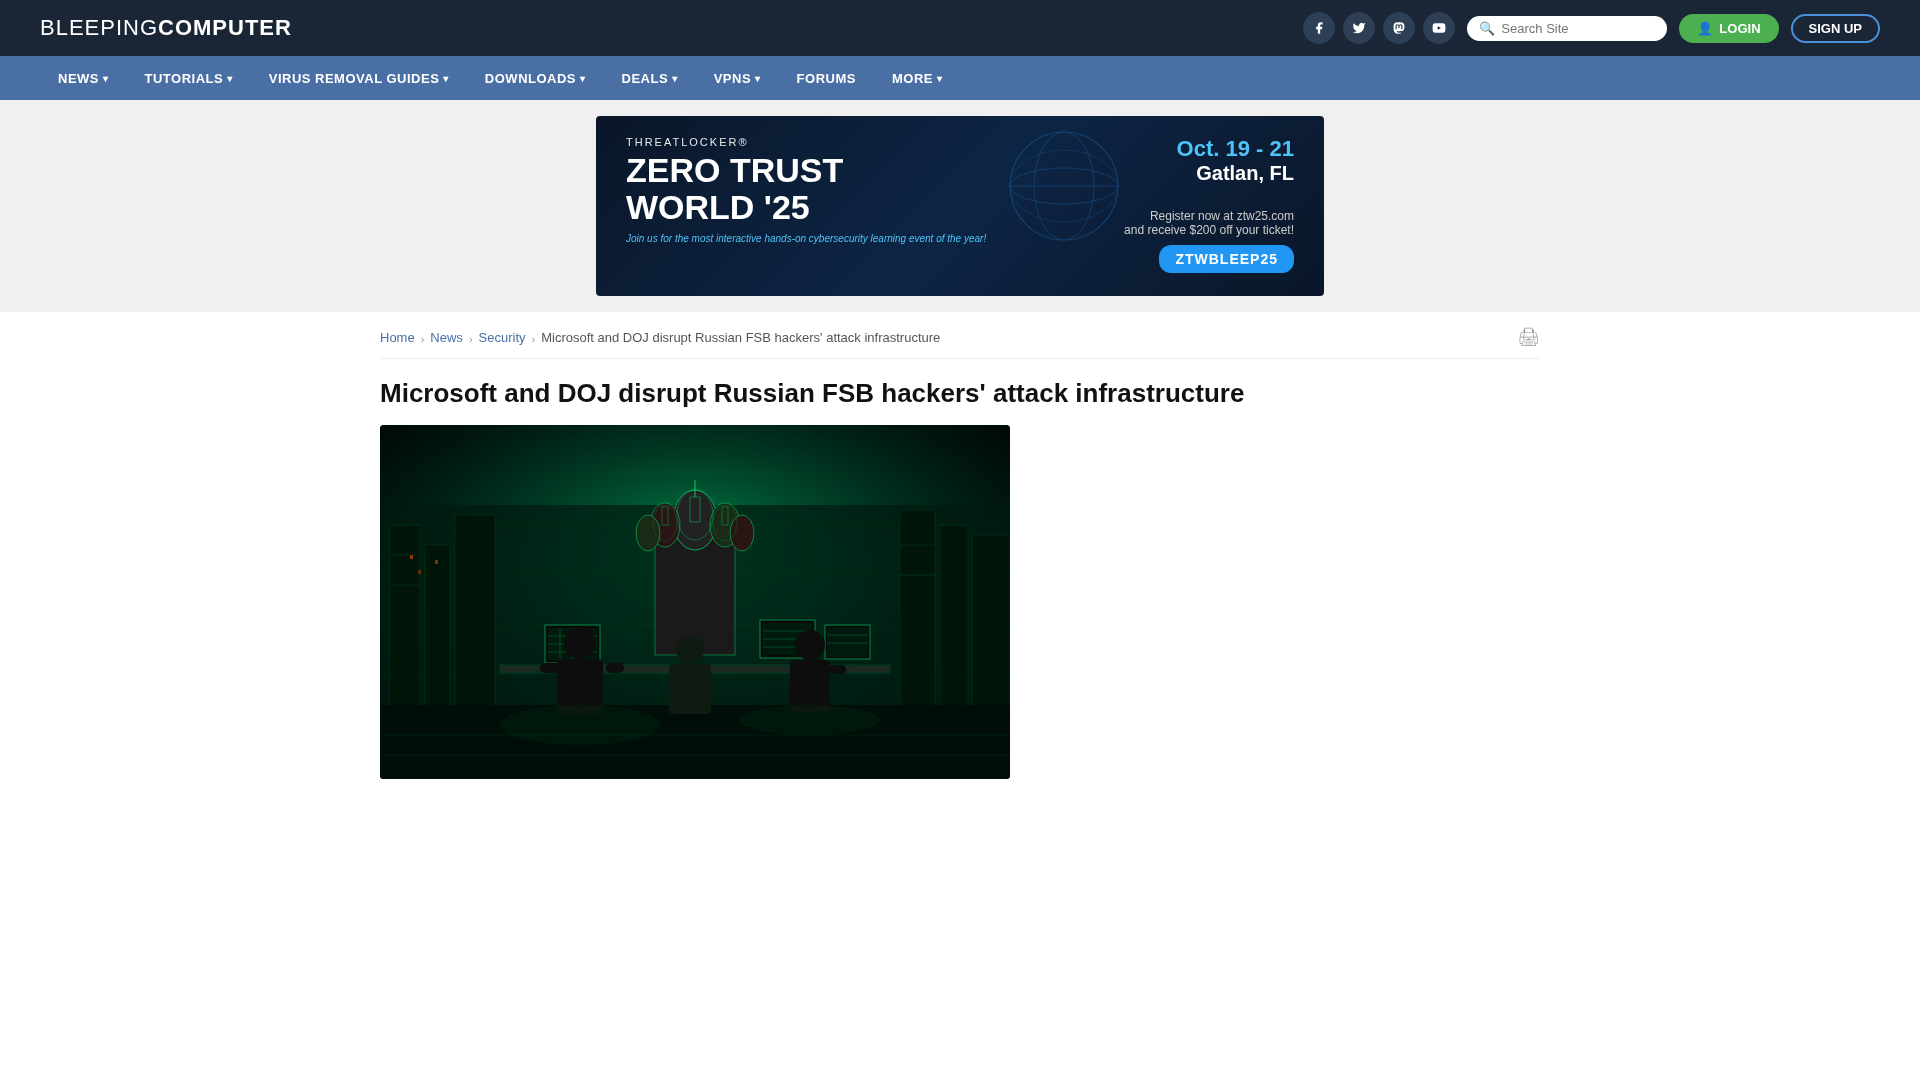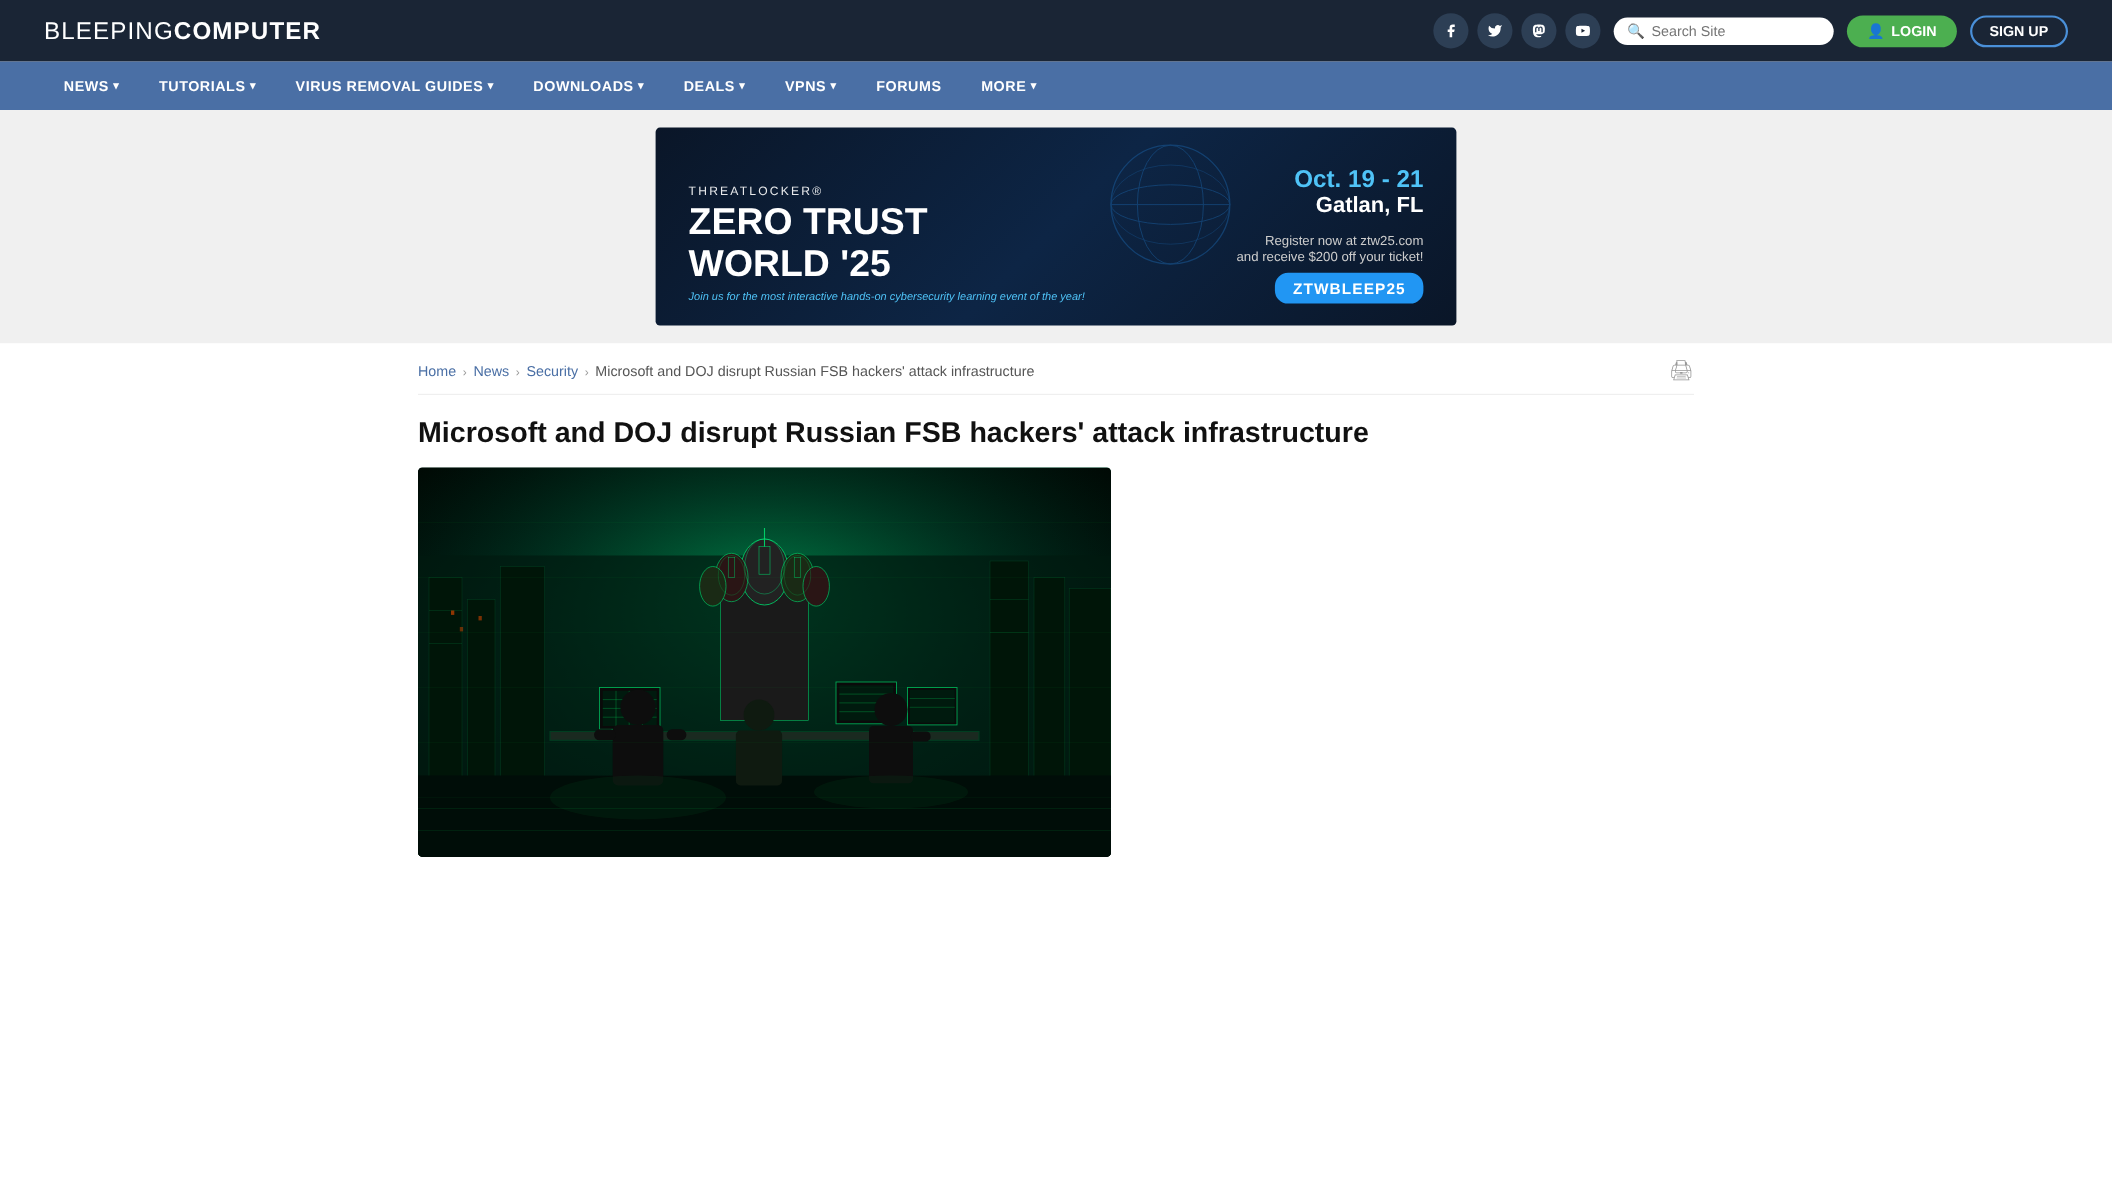--- a/index.html
+++ b/index.html
@@ -114,21 +114,21 @@
       justify-content: center;
       padding: 16px 0;
       background: #f0f0f0;
     }
     .ad-inner {
       width: 728px;
       height: 180px;
       background: linear-gradient(135deg, #0a1628 0%, #0d2545 50%, #0a1628 100%);
       border-radius: 4px;
       display: flex;
-      align-items: flex-end;
+      align-items: flex-start;
       justify-content: space-between;
       padding: 20px 30px;
       position: relative;
       overflow: hidden;
     }
     .ad-left { flex: 1; }
     .ad-brand {
       color: #fff;
       font-size: 11px;
       letter-spacing: 2px;
@@ -145,21 +145,21 @@
     }
     .ad-subtitle { color: #4fc3f7; font-size: 10px; font-style: italic; margin-top: 6px; }
     .ad-right { text-align: right; flex-shrink: 0; margin-left: 20px; }
     .ad-dates {
       color: #4fc3f7;
       font-size: 22px;
       font-weight: 700;
       line-height: 1.2;
     }
     .ad-location { color: #fff; font-size: 20px; font-weight: 700; }
-    .ad-register { color: #ccc; font-size: 12px; margin-top: 13px; }
+    .ad-register { color: #ccc; font-size: 12px; margin-top: 24px; }
     .ad-code {
       background: #2196f3;
       color: #fff;
       font-weight: 900;
       font-size: 14px;
       padding: 6px 16px;
       border-radius: 12px;
       margin-top: 8px;
       display: inline-block;
       letter-spacing: 1px;

